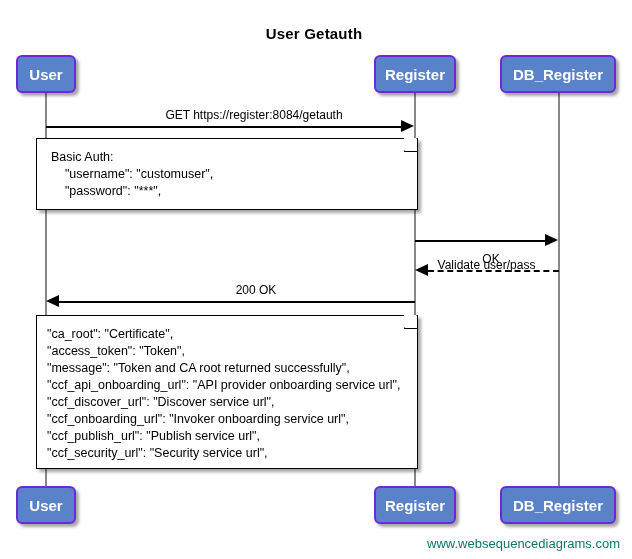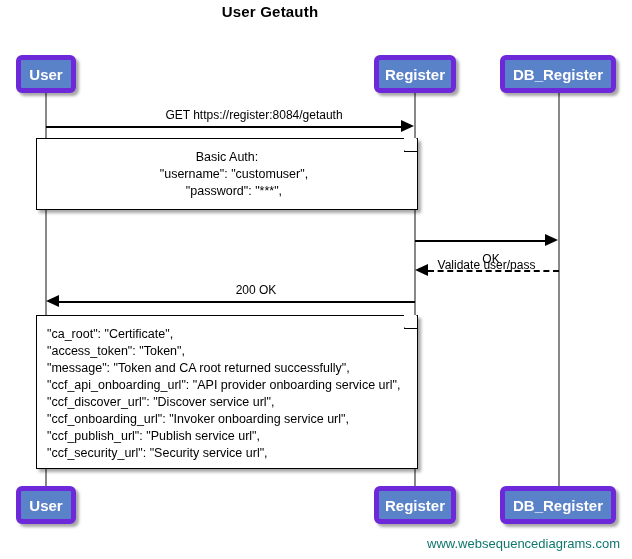--- a/index.html
+++ b/index.html
@@ -12,35 +12,36 @@
     width: 632px;
     height: 559px;
     background: #ffffff;
     font-family: "Liberation Sans", sans-serif;
     overflow: hidden;
   }
   
   .diagram-title {
     position: absolute;
     left: 0;
-    top: 3px;
+    top: 25px;
     width: 540px;
     text-align: center;
     font-size: 15px;
     font-weight: bold;
     color: #000000;
     letter-spacing: 0.2px;
+    padding-left: 44px;
   }
   
   .actor {
     position: absolute;
     height: 38px;
     border-radius: 6px;
     background: #5a82c8;
-    border: 5px solid #6d28d9;
+    border: 2px solid #6d28d9;
     box-shadow: 3px 3px 3px rgba(0,0,0,0.35);
     color: #ffffff;
     font-size: 15px;
     font-weight: bold;
     display: flex;
     align-items: center;
     justify-content: center;
     box-sizing: border-box;
     white-space: nowrap;
   }
@@ -103,21 +104,21 @@
     border-left: 13px solid #ffffff;
     border-bottom: 13px solid transparent;
   }
   .note-text {
     position: relative;
     font-size: 12.5px;
     color: #000000;
     line-height: 17px;
     white-space: pre;
   }
-  .note-text.centered { text-align: center; }
+  .note-text.centered { }
   
   .footer {
     position: absolute;
     right: 12px;
     bottom: 8px;
     font-size: 13px;
     color: #0f766e;
     white-space: nowrap;
   }
 </style>

